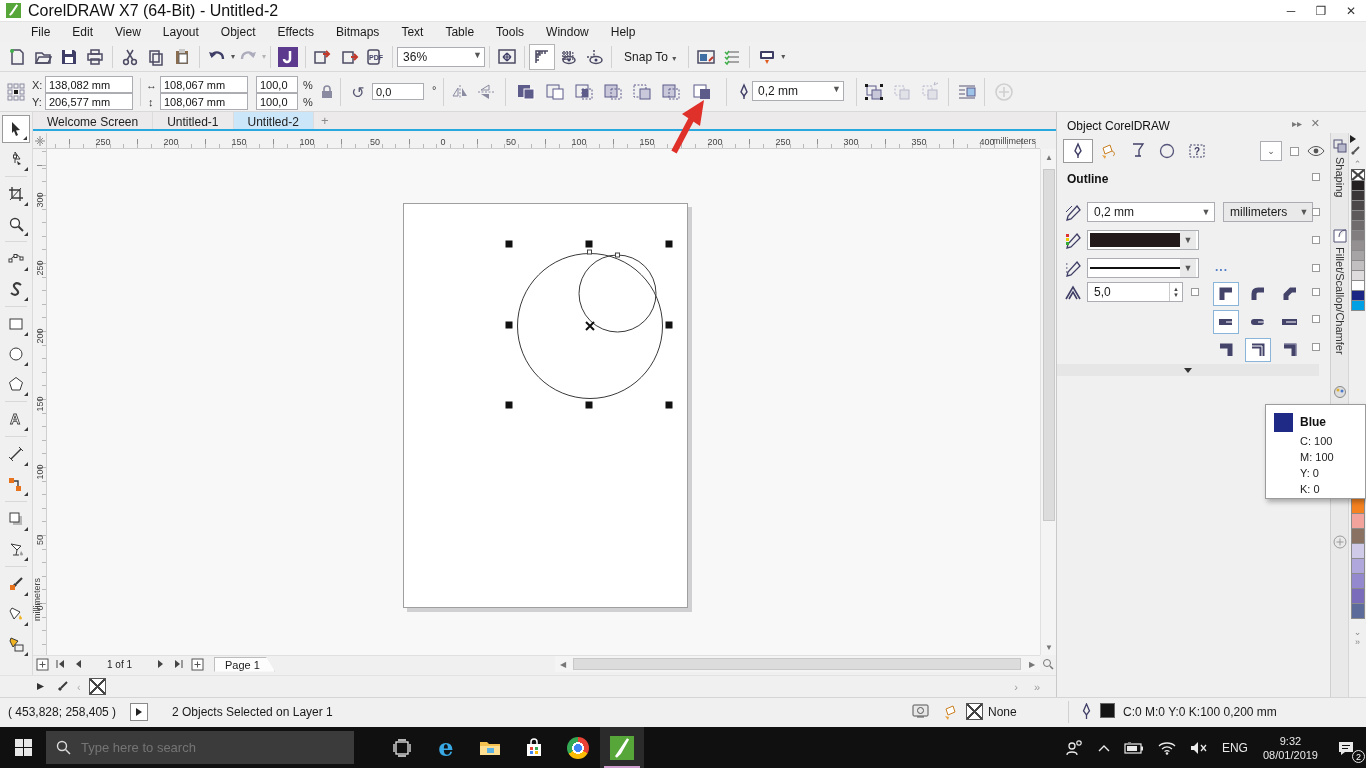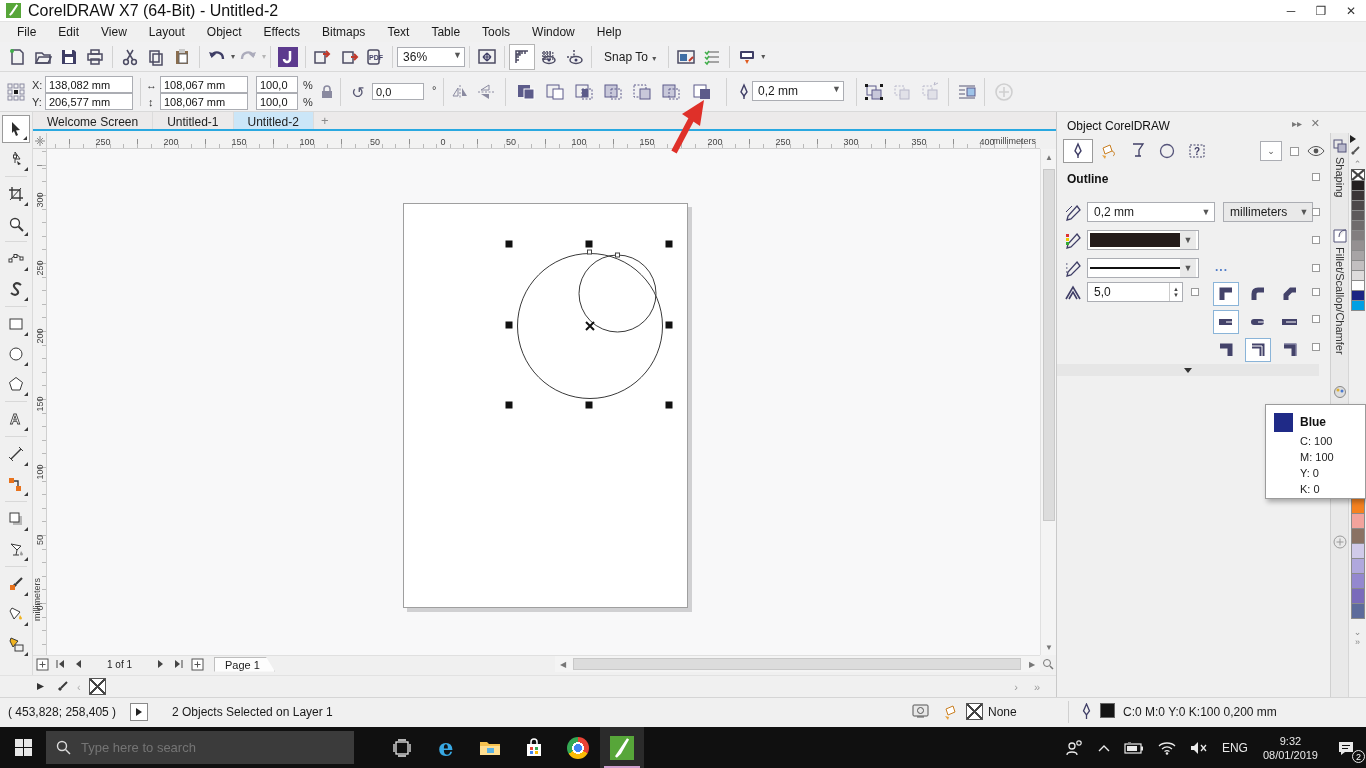--- a/index.html
+++ b/index.html
@@ -7,21 +7,21 @@
   .screen{position:relative;width:1366px;height:768px;background:#f0f0f0;font-size:12px;color:#1a1a1a;}
   .abs{position:absolute;}
   svg{display:block;}
   
   .titlebar{position:absolute;left:0;top:0;width:1366px;height:22px;background:#ffffff;border-bottom:1px solid #e3e3e3;display:flex;align-items:center;}
   .titlebar .app-ic{width:15px;height:15px;margin:0 7px 0 6px;}
   .title-text{font-size:16px;color:#111;}
   .win-controls{position:absolute;right:0;top:0;height:22px;display:flex;}
   .win-btn{width:30px;height:22px;display:flex;align-items:center;justify-content:center;font-size:12px;color:#333;}
   
-  .menubar{position:absolute;left:0;top:22px;width:1222px;height:20px;background:#f0f0f0;display:flex;align-items:center;padding-left:6px;}
+  .menubar{position:absolute;left:0;top:22px;width:1222px;height:20px;background:#f0f0f0;display:flex;align-items:center;padding-left:20px;}
   .menu-item{padding:2px 11px;font-size:12px;color:#1a1a1a;}
   
   .toolbar{position:absolute;left:0;top:42px;width:1366px;height:30px;background:#f1f1f2;border-bottom:1px solid #d9d9d9;display:flex;align-items:center;padding-left:4px;}
   .tb-btn{width:26px;height:26px;display:flex;align-items:center;justify-content:center;position:relative;}
   .tb-sep{width:1px;height:22px;background:#d2d2d2;margin:0 4px;}
   .drop-arrow{font-size:8px;color:#555;margin-left:1px;}
   .combo{height:20px;background:#fff;border:1px solid #abadb3;display:flex;align-items:center;font-size:12px;padding-left:5px;position:relative;}
   .combo .chev{position:absolute;right:2px;top:2px;font-size:9px;color:#555;}
   .disabled{opacity:.38;}
   
@@ -243,21 +243,21 @@
           <path d="M12 9 l6 0 m-3 -3 l3 3 -3 3" stroke="#c0392b" stroke-width="2" fill="none"></path>
         </svg>
       </div>
     <div class="tb-btn">
         <svg width="20" height="18" viewBox="0 0 20 18">
           <rect x="3" y="2" width="11" height="14" rx="2" class="icp" fill="#fff"></rect>
           <text x="4" y="12" font-size="7" fill="#3f3e66" font-weight="bold">PDF</text>
         </svg>
       </div>
     <div class="tb-sep"></div>
-    <div class="combo" style="width:68px;">
+    <div class="combo" style="width:88px;">
       <span>36%</span>
         <span class="chev">▼</span>
     </div>
     <div class="tb-sep"></div>
     <div class="tb-btn">
         <svg width="20" height="18" viewBox="0 0 20 18">
           <rect x="2" y="2" width="16" height="13" class="icp" fill="#dce9f5"></rect>
           <path d="M10 5v8 M6 9h8 M10 5l-2 2m2-2l2 2 M10 13l-2-2m2 2l2-2 M6 9l2-2m-2 2l2 2 M14 9l-2-2m2 2l-2 2" stroke="#3f3e66" stroke-width="1.2" fill="none"></path>
         </svg>
       </div>

